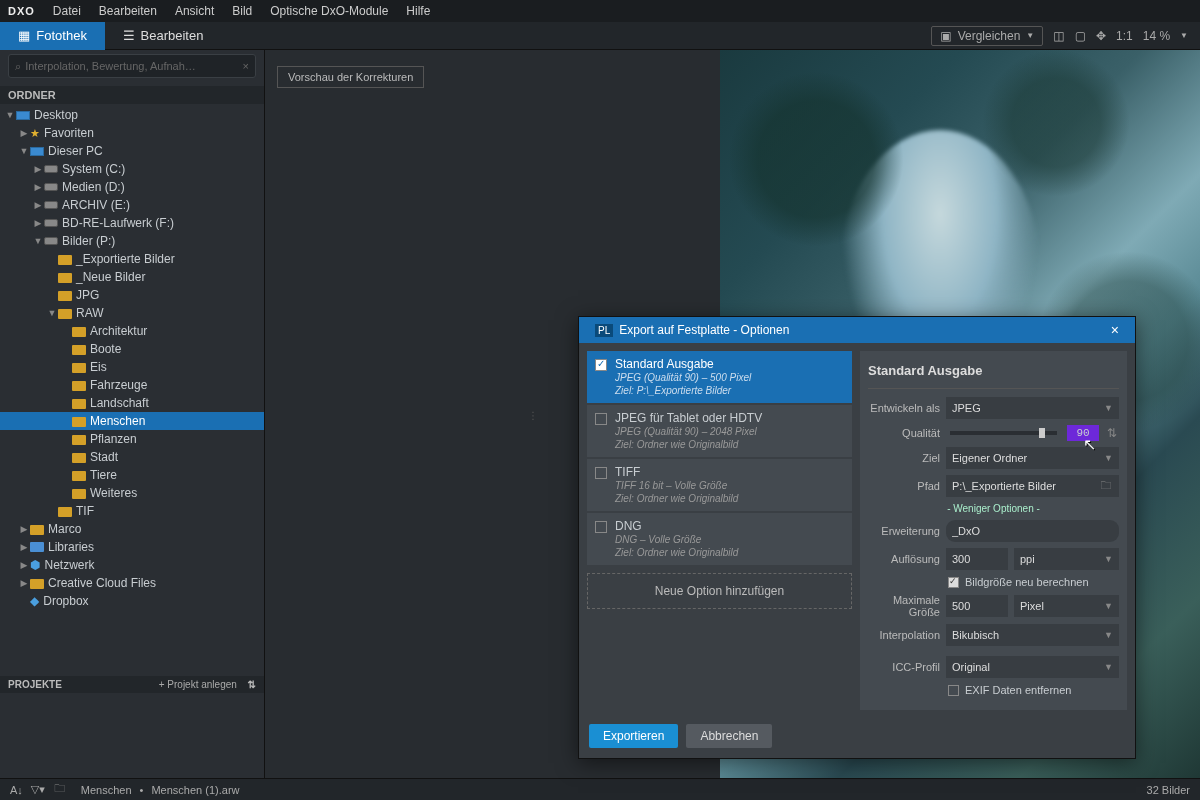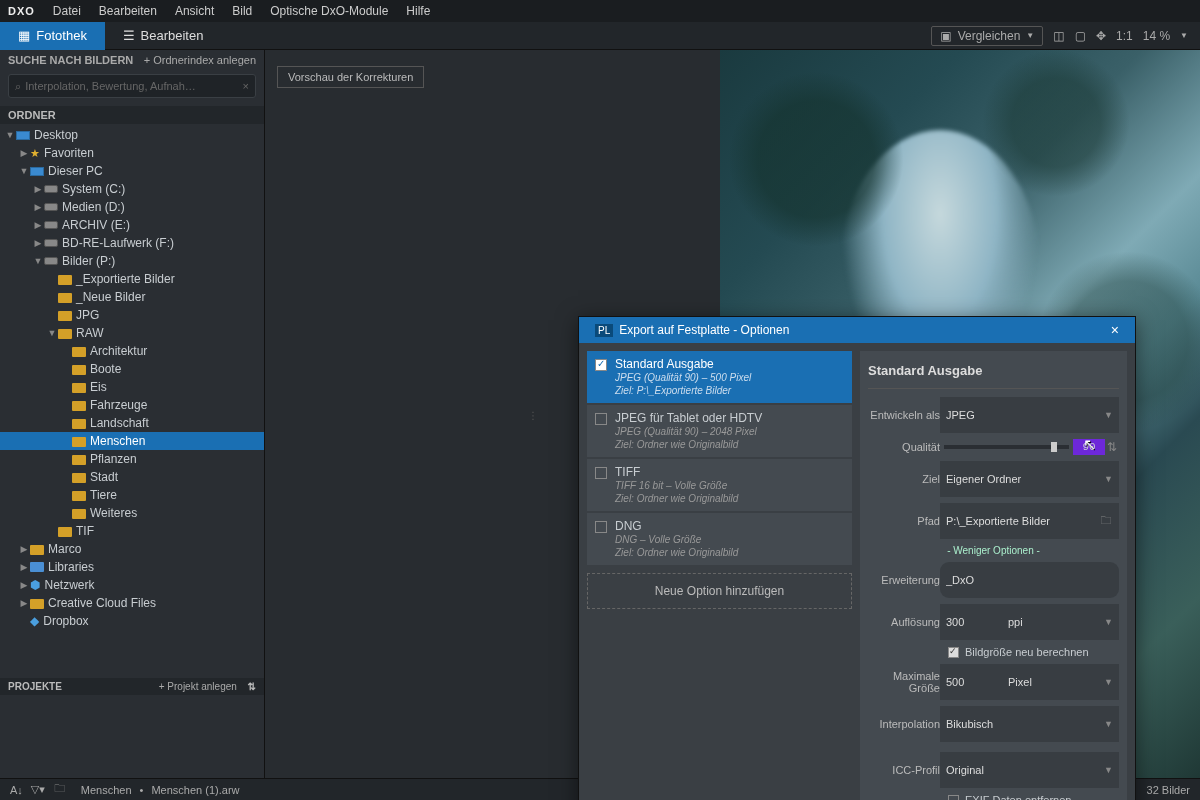--- a/index.html
+++ b/index.html
@@ -50,23 +50,23 @@
 .preset.active { background: #1a6fb3; color: #fff; }
 .preset .cb { width: 12px; height: 12px; border: 1px solid #888; margin-top: 2px; flex-shrink: 0; }
 .preset.active .cb { background: #fff; position: relative; }
 .preset.active .cb::after { content: "✓"; color: #1a6fb3; font-size: 10px; position: absolute; top: -2px; left: 1px; }
 .preset .pname { font-size: 12px; font-weight: 500; }
 .preset .pdet { font-size: 10px; font-style: italic; color: #999; line-height: 1.3; }
 .preset.active .pdet { color: #cde; }
 .addopt { border: 1px dashed #666; padding: 10px; text-align: center; margin-top: 6px; color: #bbb; font-size: 12px; }
 .settings { flex: 1; background: #444a50; padding: 8px; }
 .settings h3 { font-size: 13px; font-weight: bold; color: #ddd; padding: 4px 0 10px; border-bottom: 1px solid #555; margin-bottom: 8px; }
-.frow { display: flex; align-items: center; margin-bottom: 6px; }
+.frow { display: flex; align-items: center; margin-bottom: 6px; gap: 6px; }
 .flabel { width: 72px; text-align: right; font-size: 11px; color: #bbb; }
-.finput, .fselect { background: #383d42; border: none; color: #ddd; font-size: 11px; padding: 3px 6px; height: 36px; }
+.finput, .fselect { background: #383d42; border: none; color: #ddd; font-size: 11px; padding: 3px 6px; height: 22px; }
 .fselect { flex: 1; display: flex; align-items: center; justify-content: space-between; }
 .fselect .car { font-size: 9px; color: #888; }
 .slider { flex: 1; height: 4px; background: #2a2e33; position: relative; margin: 0 4px; }
 .slider .thumb { position: absolute; right: 12px; top: -3px; width: 6px; height: 10px; background: #ccc; }
 .qval { width: 32px; background: #6d28d9; text-align: center; padding: 2px; font-size: 11px; font-family: Liberation Mono, monospace; }
 .linkopt { text-align: center; font-size: 10px; color: #aec; margin: 2px 0 6px; cursor: pointer; }
 .chkrow { display: flex; align-items: center; gap: 6px; margin-left: 80px; margin-bottom: 6px; font-size: 11px; }
 .chk { width: 11px; height: 11px; border: 1px solid #888; }
 .chk.on { background: #ddd; position: relative; }
 .chk.on::after { content: "✓"; color: #333; font-size: 9px; position: absolute; top: -2px; left: 0; }
@@ -110,24 +110,20 @@
     <span>▢</span>
     <span>✥</span>
     <span>1:1</span>
     <span>14 %</span>
     <span style="font-size:8px">▼</span>
   </div>
 </div>
 
 <div class="main">
   <div class="sidebar">
-    <div class="search-head">
-      <span>SUCHE NACH BILDERN</span>
-      <a>+ Ordnerindex anlegen</a>
-    </div>
     <div class="searchbox">
       <span>⌕</span>
       <span style="margin-left:4px">Interpolation, Bewertung, Aufnah…</span>
       <span class="x">×</span>
     </div>
     <div class="section-head">ORDNER</div>
     <div class="tree">
       <div class="tree-item" style="padding-left:4px">
           <span class="arrow">▼</span>
           <span class="ic ic-monitor"></span>

